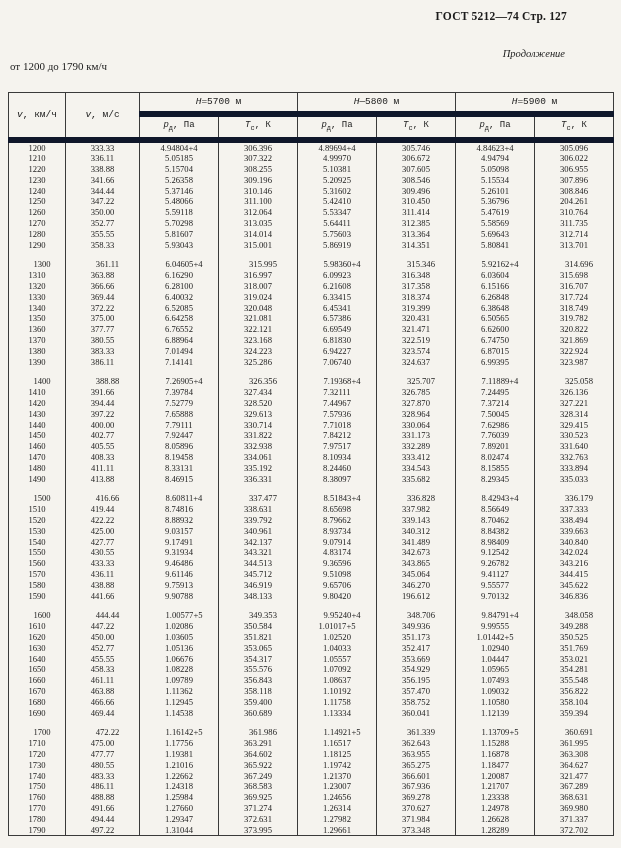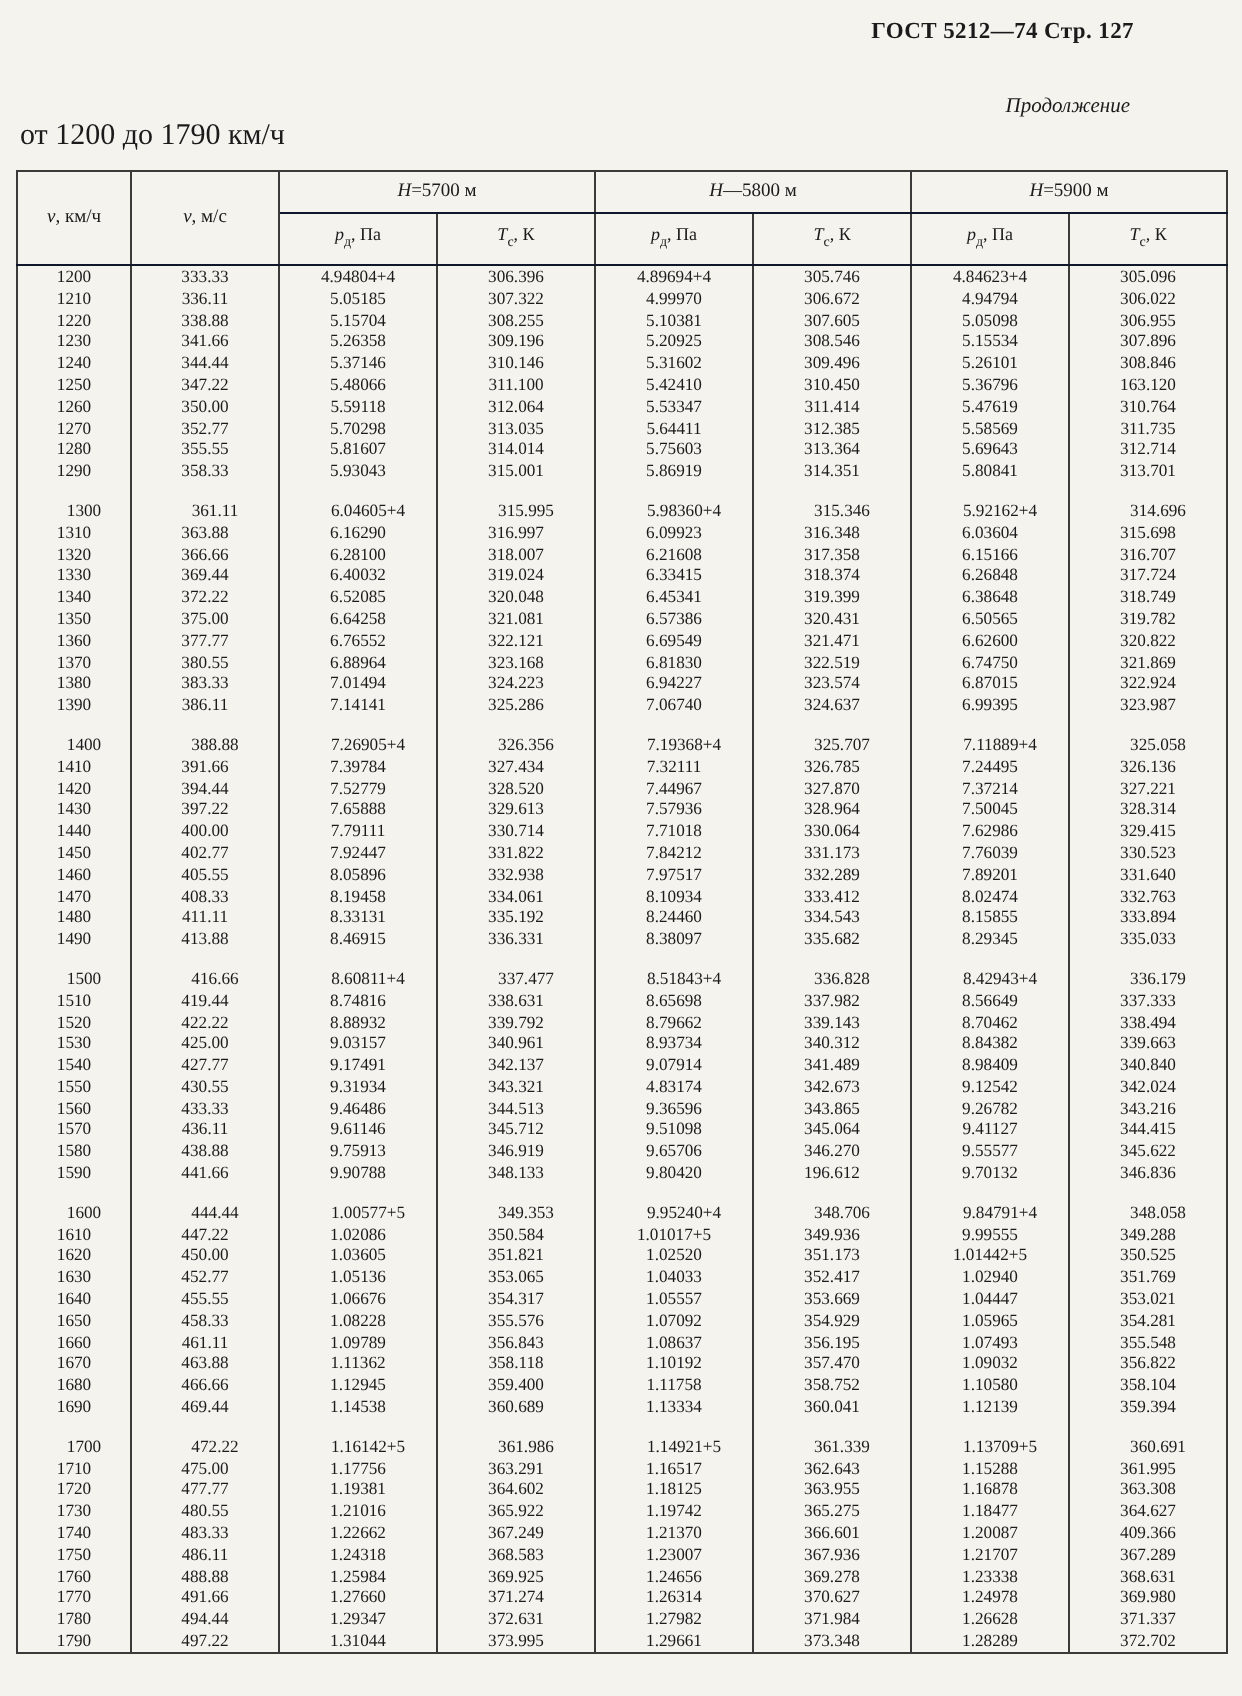--- a/index.html
+++ b/index.html
@@ -21,23 +21,23 @@
     margin-top:4px;
   }
   .continuation {
     text-align:right;
     font-style:italic;
     font-size:10.5px;
     margin-top:26px;
     padding-right:4px;
   }
   .range-label {
-    font-size:15px;
+    font-size:11px;
     margin-top:1px;
-    margin-bottom:8px;
+    margin-bottom:20px;
     padding-left:2px;
   }
 
   table {
     border-collapse:collapse;
     table-layout:fixed;
     width:605px;
     border:1px solid #3a3a3a;
   }
   col.c-kmh { width:57px; }
@@ -46,23 +46,24 @@
 
   th, td {
     border-left:1px solid #3a3a3a;
     border-right:1px solid #3a3a3a;
     text-align:center;
     font-weight:normal;
     overflow:hidden;
     white-space:nowrap;
   }
   thead th {
-    border-bottom:1px solid #0f172a;
+    border-bottom:6px solid #0f172a;
     font-size:9px;
     line-height:1.1;
+    font-family:Liberation Mono, monospace;
   }
   th.th-group { height:21px; font-size:9.5px; }
   th.th-sub   { height:26px; }
   th .sym { font-style:italic; }
   th sub { font-size:7px; }
 
   tbody td {
     font-size:8.6px;
     line-height:10.8px;
     padding:0;
@@ -158,21 +159,21 @@
           <td>308.846</td>
         </tr>
         <tr>
           <td>1250</td>
           <td>347.22</td>
           <td>5.48066</td>
           <td>311.100</td>
           <td>5.42410</td>
           <td>310.450</td>
           <td>5.36796</td>
-          <td>163.120</td>
+          <td>204.261</td>
         </tr>
         <tr>
           <td>1260</td>
           <td>350.00</td>
           <td>5.59118</td>
           <td>312.064</td>
           <td>5.53347</td>
           <td>311.414</td>
           <td>5.47619</td>
           <td>310.764</td>
@@ -648,21 +649,21 @@
           <td>364.627</td>
         </tr>
         <tr>
           <td>1740</td>
           <td>483.33</td>
           <td>1.22662</td>
           <td>367.249</td>
           <td>1.21370</td>
           <td>366.601</td>
           <td>1.20087</td>
-          <td>409.366</td>
+          <td>321.477</td>
         </tr>
         <tr>
           <td>1750</td>
           <td>486.11</td>
           <td>1.24318</td>
           <td>368.583</td>
           <td>1.23007</td>
           <td>367.936</td>
           <td>1.21707</td>
           <td>367.289</td>

